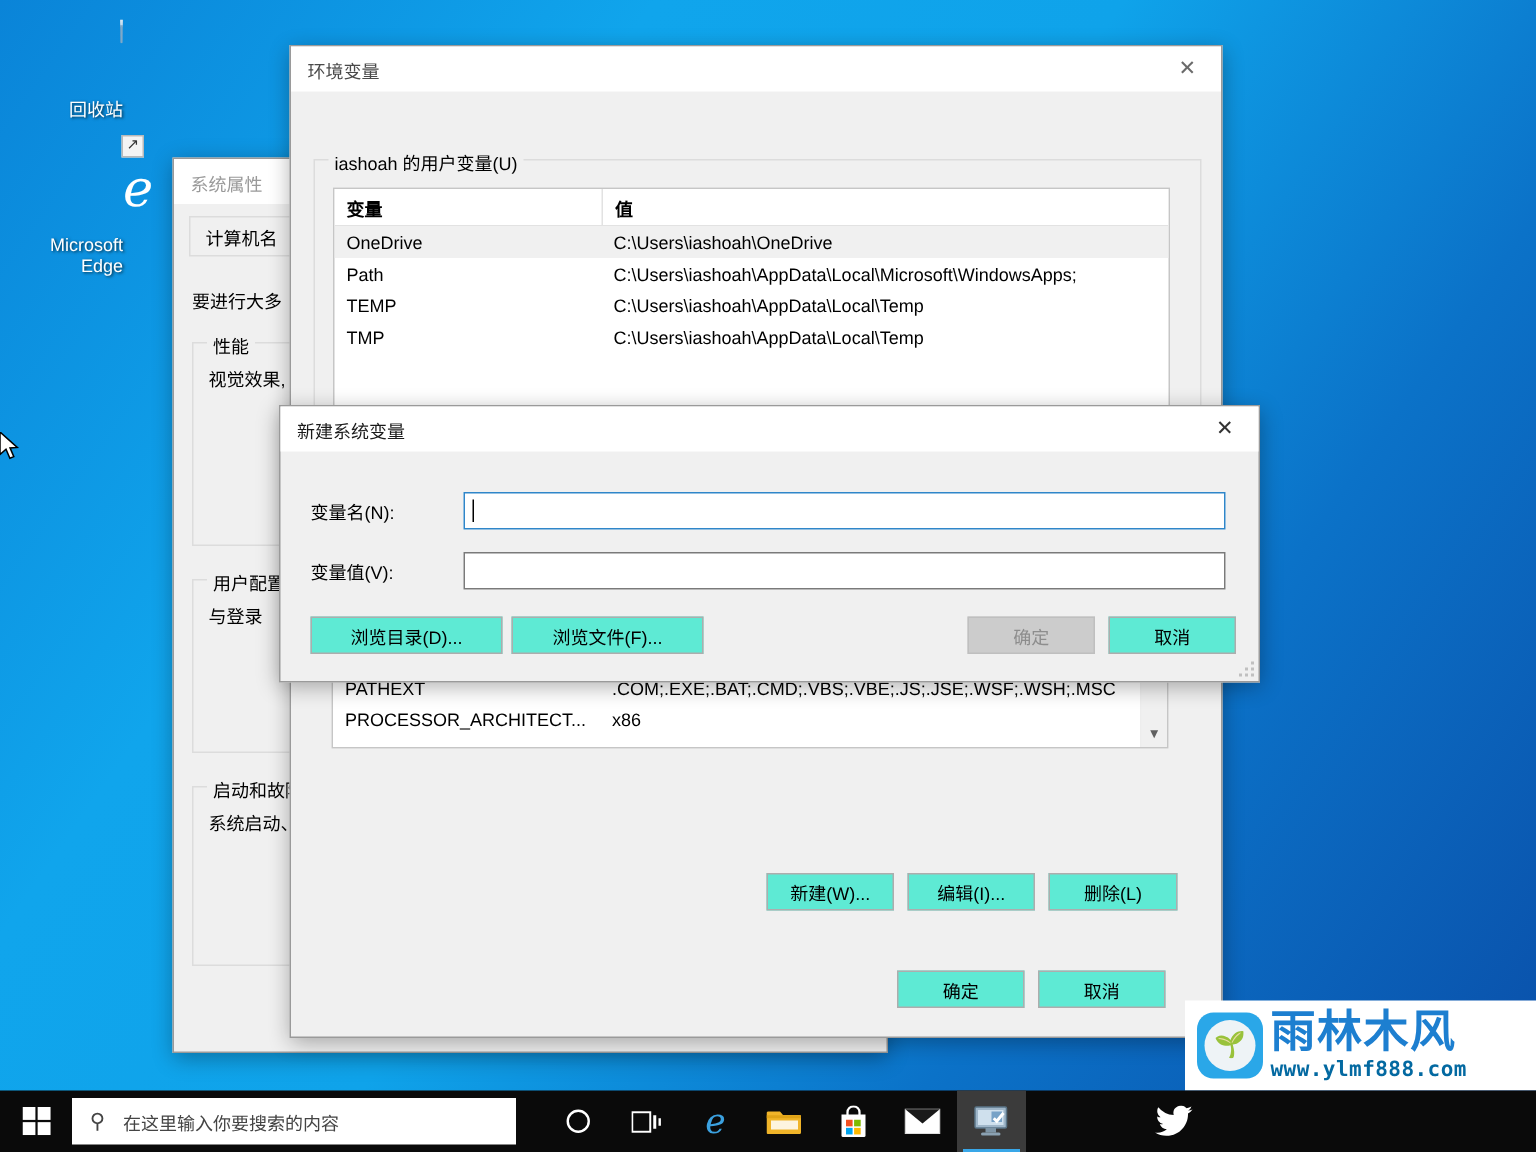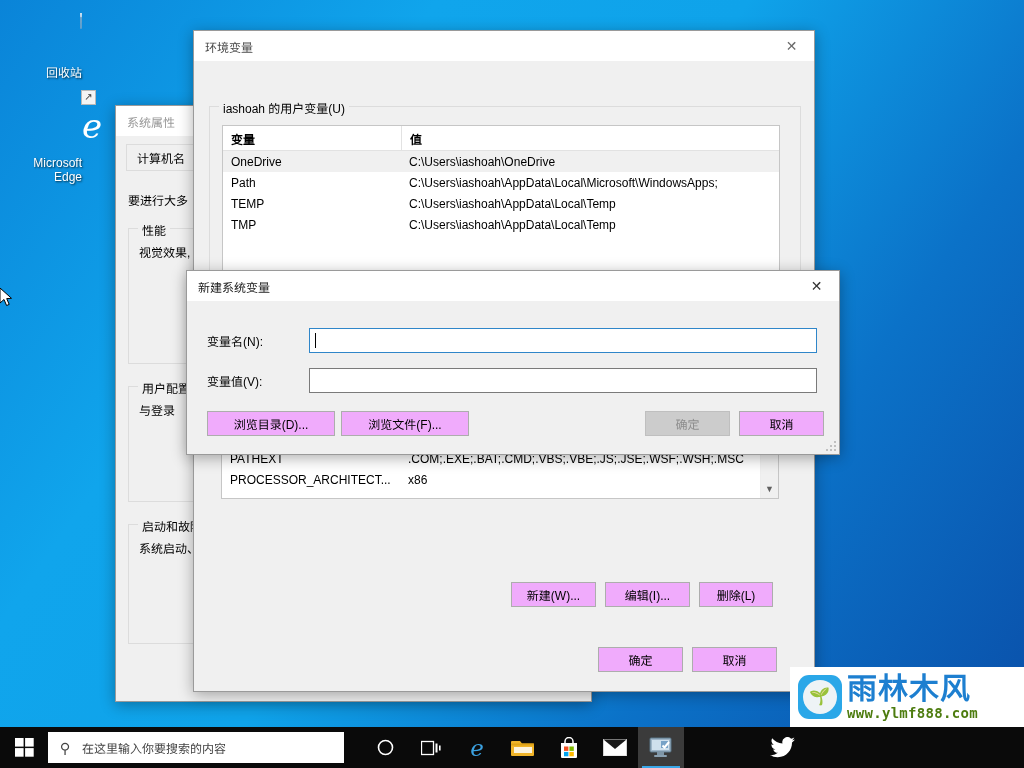--- a/index.html
+++ b/index.html
@@ -119,21 +119,21 @@
 
   
   .vscroll { position:absolute; top:0; right:0; bottom:0; width:17px; background:#f0f0f0; border-left:1px solid #ededed;}
   .vscroll .thumb { position:absolute; left:2px; width:13px; background:#cdcdcd; }
   .vscroll .arr { position:absolute; left:0; width:17px; height:17px; text-align:center; font-size:9px; line-height:17px; color:#606060; }
   .vscroll .arr.down { bottom:0; }
   .vscroll .arr.up { top:0; }
 
   
   .btn {
-    background:#f0abfc; border:1px solid #adadad; color:#000;
+    background:#5eead4; border:1px solid #adadad; color:#000;
     font-size:12px; font-family:"Liberation Sans","DejaVu Sans",sans-serif;
     display:inline-flex; align-items:center; justify-content:center;
     height:25px; box-sizing:border-box; user-select:none;
   }
   .btn.disabled { color:#8d8d8d; background:#cccccc; border-color:#bfbfbf; }
 
   
   .field {
     background:#fff; border:1px solid #7a7a7a; height:25px; box-sizing:border-box;
     display:flex; align-items:center; padding-left:5px; font-size:12px;
@@ -196,21 +196,21 @@
     width:44px; height:44px; margin-left:8px; border-radius:11px;
     background:#2aa7e8; position:relative; flex:none;
   }
   #wm-logo .circle {
     position:absolute; inset:5px; border-radius:50%; background:#eef3f6;
   }
   #wm-logo .leafbox { position:absolute; inset:0; font-size:17px; line-height:44px; text-align:center; color:#4ca83d; }
   #wm-text { margin-left:5px; }
   #wm-cn { font-size:30px; font-weight:bold; color:#1d7fd0; letter-spacing:1px; line-height:32px;
            font-family:"DejaVu Sans","Liberation Sans",sans-serif; }
-  #wm-url { font-size:14px; font-weight:bold; color:#4d7c0f; letter-spacing:.3px; line-height:16px;
+  #wm-url { font-size:14px; font-weight:bold; color:#0369a1; letter-spacing:.3px; line-height:16px;
             font-family:"DejaVu Sans Mono","Liberation Mono",monospace; }
 </style>
 </head>
 <body>
 
 <div id="desktop">
 
   <div class="desk-icon" style="left:6px; top:14px;">
     <span class="glyph"><span class="bin"></span></span>
     <span>回收站</span>
@@ -325,21 +325,21 @@
     <div class="vscroll">
       <div class="arr up">▲</div>
       <div class="thumb" style="top:18px; height:36px;"></div>
       <div class="arr down">▼</div>
     </div>
   </div>
 
   <div style="position:absolute; left:0; top:551px; width:620px;">
     <div class="btn" style="position:absolute; left:317px; width:85px;">新建(W)...</div>
     <div class="btn" style="position:absolute; left:411px; width:85px;">编辑(I)...</div>
-    <div class="btn" style="position:absolute; left:505px; width:74px;">删除(L)</div>
+    <div class="btn" style="position:absolute; left:505px; width:86px;">删除(L)</div>
   </div>
 
   <div style="position:absolute; left:0; top:616px; width:620px;">
     <div class="btn" style="position:absolute; left:404px; width:85px;">确定</div>
     <div class="btn" style="position:absolute; left:498px; width:85px;">取消</div>
   </div>
 </div>
 
 <div class="win" id="newvar">
   <div class="win-title">

